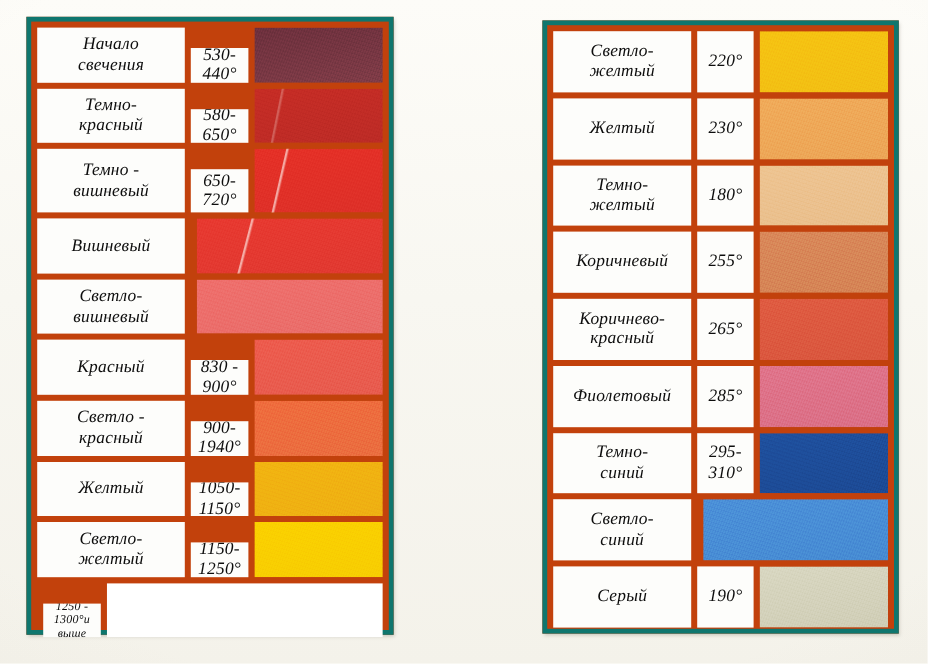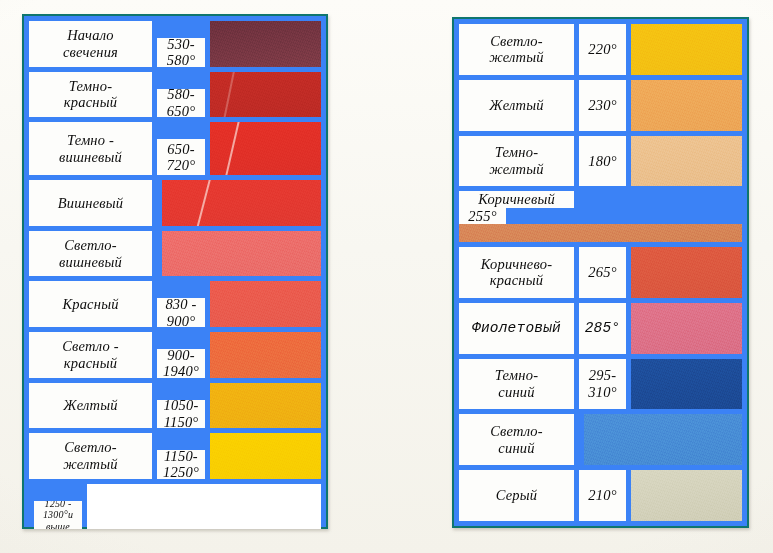--- a/index.html
+++ b/index.html
@@ -23,22 +23,22 @@
     background:
       radial-gradient(ellipse 120% 110% at 50% 45%, rgba(255,255,255,0.0) 55%, rgba(190,185,170,0.18) 100%),
       linear-gradient(180deg, #fdfcf8 0%, #f8f7f1 45%, #f4f2ea 100%);
     pointer-events: none;
     z-index: 0;
   }
 
   .chart-table {
     position: absolute;
     box-sizing: border-box;
-    background: #3b82f6;
-    border: 2px solid #0f766e;
+    background: #c2410c;
+    border: 4px solid #0f766e;
     z-index: 2;
     box-shadow: 1px 2px 3px rgba(120,115,100,0.35);
   }
 
   #table-glow {
     left: 22px;
     top: 14px;
     width: 306px;
     height: 515px;
   }
@@ -126,21 +126,21 @@
 
 <div class="chart-table" id="table-glow">
     <div class="chart-row" style="height: 45.6px; margin-top: 5px; margin-bottom: 0px; padding-left: 5px; padding-right: 5px;">
       <div class="cell-name">
         <span class="line">Начало</span>
         <span class="line">свечения</span>
       </div>
       <div style="width: 5px; flex: 0 0 auto;"></div>
       <div class="cell-temp">
         <span class="line">530-</span>
-        <span class="line">580°</span>
+        <span class="line">440°</span>
       </div>
       <div style="width: 5px; flex: 0 0 auto;"></div>
       <div class="cell-swatch">
         <div class="swatch-fill" style="background: linear-gradient(172deg, rgb(107, 47, 60) 0%, rgb(125, 59, 70) 100%);"></div>
         <div class="grain"></div>
       </div>
     </div>
     <div class="chart-row" style="height: 45.6px; margin-top: 5px; margin-bottom: 0px; padding-left: 5px; padding-right: 5px;">
       <div class="cell-name">
         <span class="line">Темно-</span>
@@ -313,21 +313,21 @@
       <div style="width: 5px; flex: 0 0 auto;"></div>
       <div class="cell-temp">
         <span class="line">180°</span>
       </div>
       <div style="width: 5px; flex: 0 0 auto;"></div>
       <div class="cell-swatch">
         <div class="swatch-fill" style="background: linear-gradient(172deg, rgb(238, 195, 143) 0%, rgb(233, 189, 137) 100%);"></div>
         <div class="grain"></div>
       </div>
     </div>
-    <div class="chart-row" style="height: 50.7778px; margin-top: 5px; margin-bottom: 0px; padding-left: 5px; padding-right: 5px; flex-direction: column;">
+    <div class="chart-row" style="height: 50.7778px; margin-top: 5px; margin-bottom: 0px; padding-left: 5px; padding-right: 5px;">
       <div class="cell-name">
         <span class="line">Коричневый</span>
       </div>
       <div style="width: 5px; flex: 0 0 auto;"></div>
       <div class="cell-temp">
         <span class="line">255°</span>
       </div>
       <div style="width: 5px; flex: 0 0 auto;"></div>
       <div class="cell-swatch">
         <div class="swatch-fill" style="background: linear-gradient(172deg, rgb(217, 134, 88) 0%, rgb(212, 129, 83) 100%);"></div>
@@ -342,21 +342,21 @@
       <div style="width: 5px; flex: 0 0 auto;"></div>
       <div class="cell-temp">
         <span class="line">265°</span>
       </div>
       <div style="width: 5px; flex: 0 0 auto;"></div>
       <div class="cell-swatch">
         <div class="swatch-fill" style="background: linear-gradient(172deg, rgb(223, 90, 64) 0%, rgb(217, 85, 61) 100%);"></div>
         <div class="grain"></div>
       </div>
     </div>
-    <div class="chart-row" style="height: 50.7778px; margin-top: 5px; margin-bottom: 0px; padding-left: 5px; padding-right: 5px; font-family: Liberation Mono, monospace;">
+    <div class="chart-row" style="height: 50.7778px; margin-top: 5px; margin-bottom: 0px; padding-left: 5px; padding-right: 5px;">
       <div class="cell-name">
         <span class="line">Фиолетовый</span>
       </div>
       <div style="width: 5px; flex: 0 0 auto;"></div>
       <div class="cell-temp">
         <span class="line">285°</span>
       </div>
       <div style="width: 5px; flex: 0 0 auto;"></div>
       <div class="cell-swatch">
         <div class="swatch-fill" style="background: linear-gradient(172deg, rgb(224, 114, 137) 0%, rgb(218, 109, 132) 100%);"></div>
@@ -390,21 +390,21 @@
         <div class="swatch-fill" style="background: linear-gradient(172deg, rgb(74, 142, 216) 0%, rgb(69, 137, 210) 100%);"></div>
         <div class="grain"></div>
       </div>
     </div>
     <div class="chart-row" style="height: 50.7778px; margin-top: 5px; margin-bottom: 5px; padding-left: 5px; padding-right: 5px;">
       <div class="cell-name">
         <span class="line">Серый</span>
       </div>
       <div style="width: 5px; flex: 0 0 auto;"></div>
       <div class="cell-temp">
-        <span class="line">210°</span>
+        <span class="line">190°</span>
       </div>
       <div style="width: 5px; flex: 0 0 auto;"></div>
       <div class="cell-swatch">
         <div class="swatch-fill" style="background: linear-gradient(172deg, rgb(216, 214, 192) 0%, rgb(207, 205, 181) 100%);"></div>
         <div class="grain"></div>
       </div>
     </div>
   </div>
 
 </body></html>

